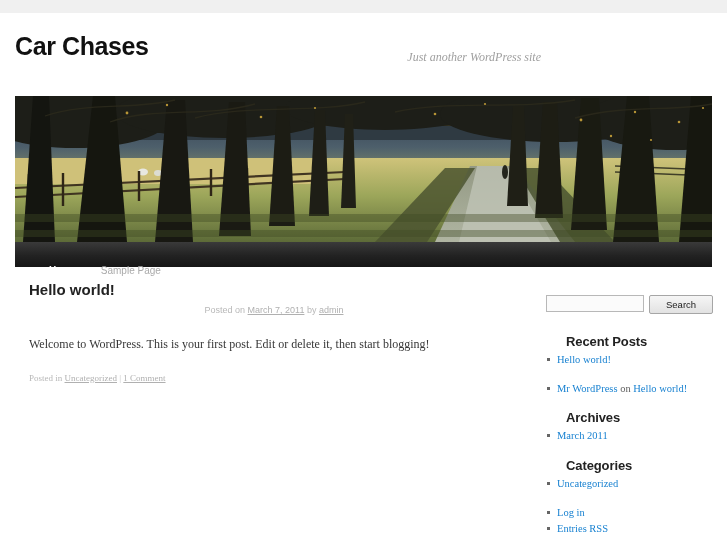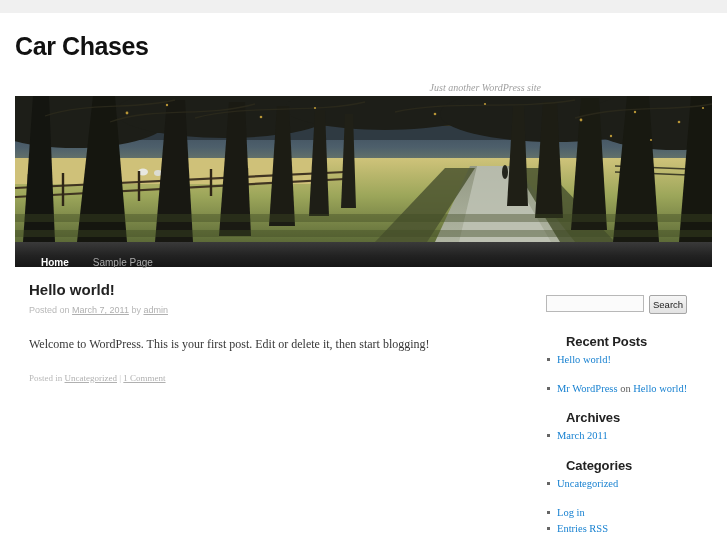--- a/index.html
+++ b/index.html
@@ -44,24 +44,23 @@
     letter-spacing: -0.4px;
     color: #111111;
     line-height: 1;
   }
   #site-description {
     position: absolute;
     right: 75px;
     top: 37px;
     font-family: "Liberation Serif", serif;
     font-style: italic;
-    font-size: 10px;
+    font-size: 12px;
     color: #9f9f9f;
     white-space: nowrap;
-    margin-top: 32px;
   }
   
   #header-image {
     position: absolute;
     left: 15px;
     top: 83px;
     width: 697px;
     height: 146px;
     overflow: hidden;
     background: #2b2b20;
@@ -72,21 +71,21 @@
     position: absolute;
     left: 15px;
     top: 229px;
     width: 697px;
     height: 25px;
     background: #222222;
     background-image: linear-gradient(to bottom, #3a3a3a 0%, #222222 55%, #161616 100%);
   }
   #access ul {
     list-style: none;
-    margin: 8px;
+    margin: 16px;
     padding: 0;
     display: flex;
     align-items: center;
     height: 25px;
   }
   #access li { display: block; }
   #access a {
     display: block;
     padding: 0 12px;
     line-height: 25px;
@@ -120,20 +119,21 @@
     font-weight: bold;
     color: #222222;
     line-height: 1.2;
   }
   .entry-meta {
     margin: 5px 0 0 0;
     font-family: "Liberation Sans", sans-serif;
     font-size: 9px;
     color: #b8b8b8;
     line-height: 1.4;
+    text-align: center;
   }
   .entry-meta a {
     color: #b0b0b0;
     text-decoration: underline;
   }
   .entry-content {
     margin: 18px 0 0 0;
     font-family: "Liberation Serif", serif;
     font-size: 12px;
     color: #373737;
@@ -175,21 +175,21 @@
     font-family: "Liberation Sans", sans-serif;
     font-size: 9px;
     color: #444444;
     box-sizing: content-box;
   }
   #searchsubmit {
     position: absolute;
     left: 103px;
     top: 0;
     height: 19px;
-    padding: 0 3px;
+    padding: 0 16px;
     border: 1px solid #a6a6a6;
     border-radius: 2px;
     background-image: linear-gradient(to bottom, #f6f6f6 0%, #e2e2e2 100%);
     font-family: "Liberation Sans", sans-serif;
     font-size: 9.5px;
     color: #1c1c1c;
     cursor: pointer;
     line-height: 17px;
   }
   .widget { margin-bottom: 14px; }

